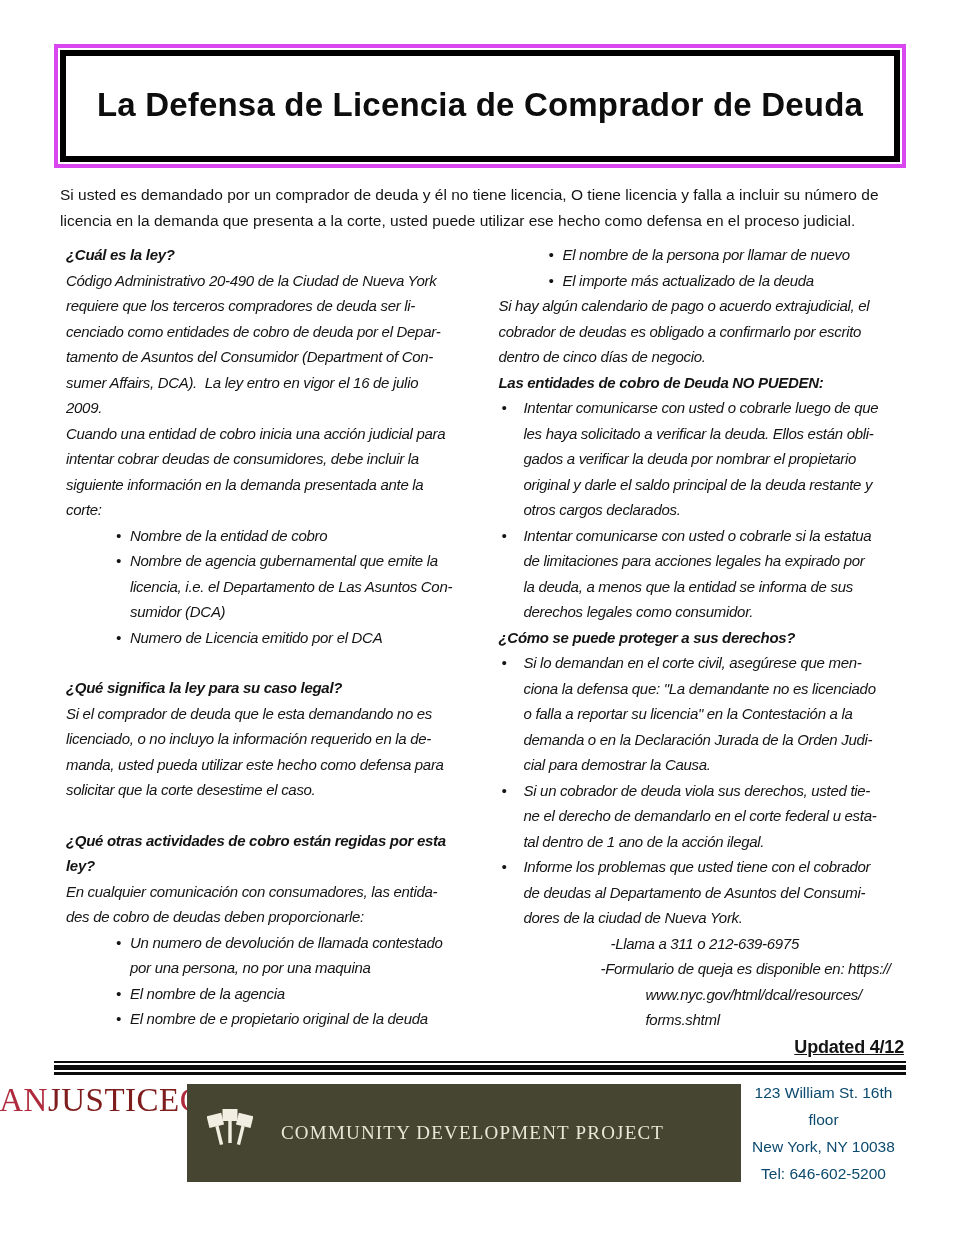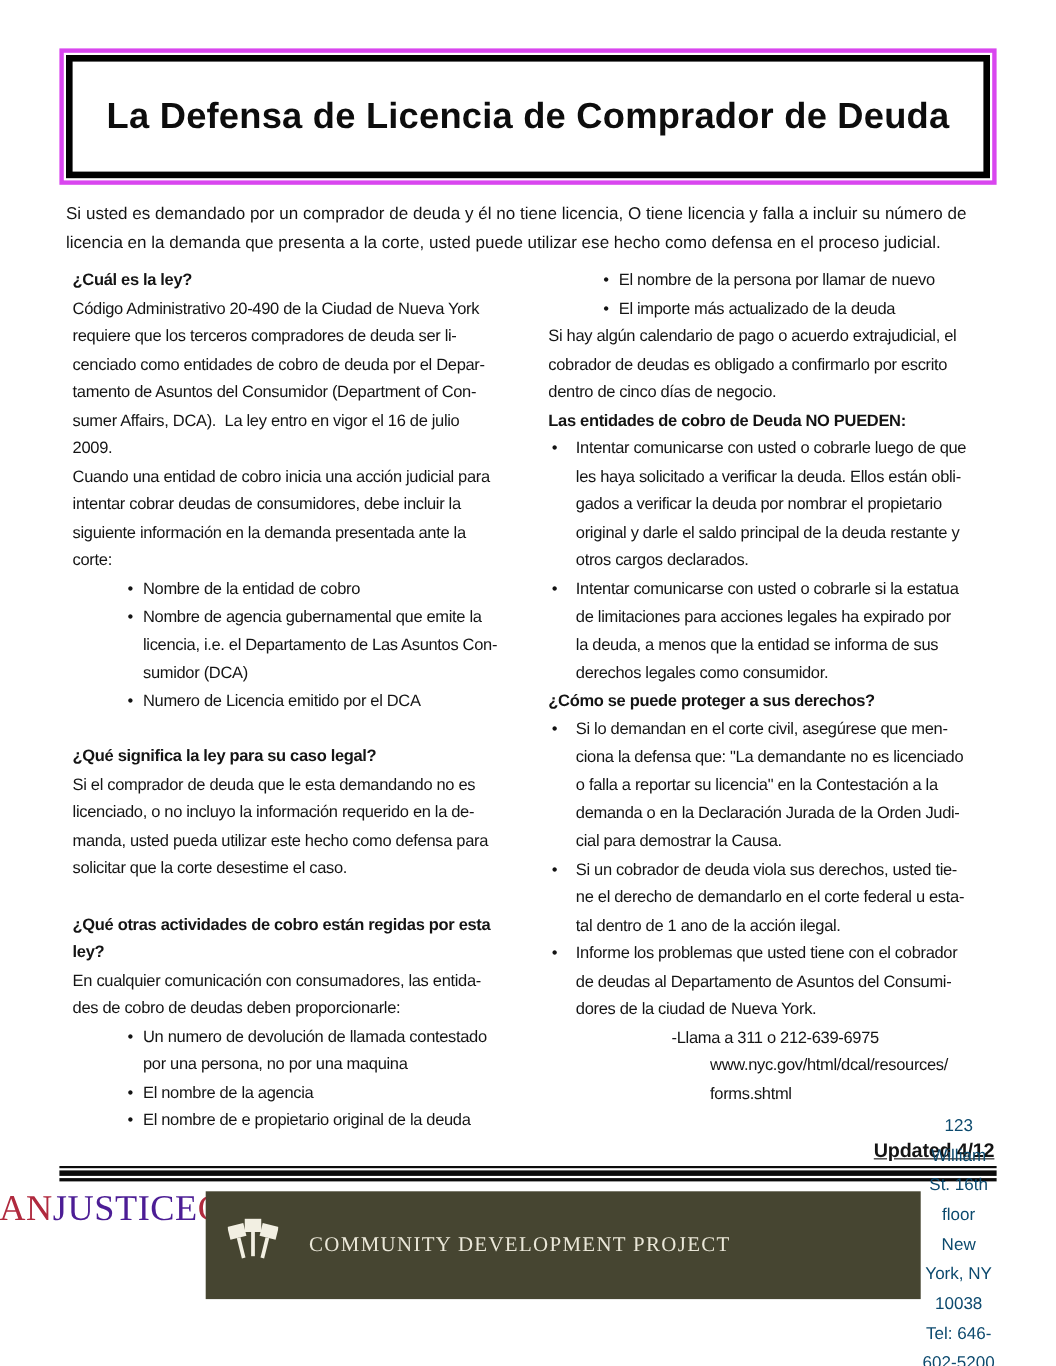--- a/index.html
+++ b/index.html
@@ -10,21 +10,21 @@
   
   .title-box{border:4px solid #d946ef;padding:2px;margin:0 0 14px 0;}
   .title-box-inner{border:6px solid #000;}
   h1.doc-title{margin:0;text-align:center;font-size:33px;font-weight:700;letter-spacing:.2px;
                padding:30px 8px 32px 8px;white-space:pre-wrap;color:#0d0d0d;}
 
   
   .intro{margin:14px 2px 8px 6px;font-size:15.5px;line-height:26px;white-space:pre-wrap;}
 
   
-  .columns{display:flex;gap:25px;padding-left:12px;margin-top:8px;}
+  .columns{display:flex;gap:25px;padding-left:12px;margin-top:8px;font-style:italic;}
   .col{width:416px;font-size:15px;letter-spacing:-.3px;line-height:25.5px;}
   .col p{margin:0;white-space:pre-wrap;}
   .col h2{margin:0;font-size:15px;font-weight:700;white-space:pre-wrap;letter-spacing:-.3px;}
   .col h2.gap-above{margin-top:25px;}
 
   .bullet{position:relative;white-space:pre-wrap;}
   .b-inner{padding-left:64px;}
   .b-inner::before{content:"\2022";position:absolute;left:50px;top:0;}
   .b-outer{padding-left:25px;}
   .b-outer::before{content:"\2022";position:absolute;left:3px;top:0;}
@@ -41,22 +41,22 @@
   .divider .d1{height:2px;background:#0b0b0b;}
   .divider .d2{height:5px;background:#0b0b0b;margin-top:2px;}
   .divider .d3{height:3px;background:#0b0b0b;margin-top:2px;}
 
   
   .footer{display:flex;margin-top:9px;height:98px;}
   .logo{width:133px;display:flex;justify-content:center;
         font-family:"Liberation Serif",serif;font-size:33px;line-height:32px;font-weight:400;
         letter-spacing:.5px;}
   .logo .l-red{color:#b02a3e;}
-  .logo .l-dark{color:#4c1d95;}
-  .orgbar{width:650px;background:#464531;display:flex;align-items:center;padding-left:20px;
+  .logo .l-dark{color:#7f1d1d;}
+  .orgbar{width:554px;background:#464531;display:flex;align-items:center;padding-left:20px;
           box-sizing:border-box;}
   .orgbar svg{flex:none;}
   .orgname{margin-left:28px;color:#eae7d8;font-family:"Liberation Serif",serif;
            font-size:19px;letter-spacing:1.2px;font-weight:400;}
   .address{flex:1;display:flex;flex-direction:column;justify-content:center;text-align:center;
            font-size:15.5px;line-height:27px;color:#0c4a6e;}
 </style>
 </head>
 <body>
 
@@ -131,20 +131,21 @@
 o falla a reportar su licencia" en la Contestación a la
 demanda o en la Declaración Jurada de la Orden Judi-
 cial para demostrar la Causa.</div>
       <div class="bullet b-outer">Si un cobrador de deuda viola sus derechos, usted tie-
 ne el derecho de demandarlo en el corte federal u esta-
 tal dentro de 1 ano de la acción ilegal.</div>
       <div class="bullet b-outer">Informe los problemas que usted tiene con el cobrador
 de deudas al Departamento de Asuntos del Consumi-
 dores de la ciudad de Nueva York.</div>
       <div class="contact c1">-Llama a 311 o 212-639-6975</div>
+      <div class="contact c2">-Formulario de queja es disponible en: https://</div>
       <div class="contact c3">www.nyc.gov/html/dcal/resources/</div>
       <div class="contact c4">forms.shtml</div>
     </div>
 
   </div>
 
   <div class="updated">Updated 4/12</div>
 
   <div class="divider">
     <div class="d1"></div>

